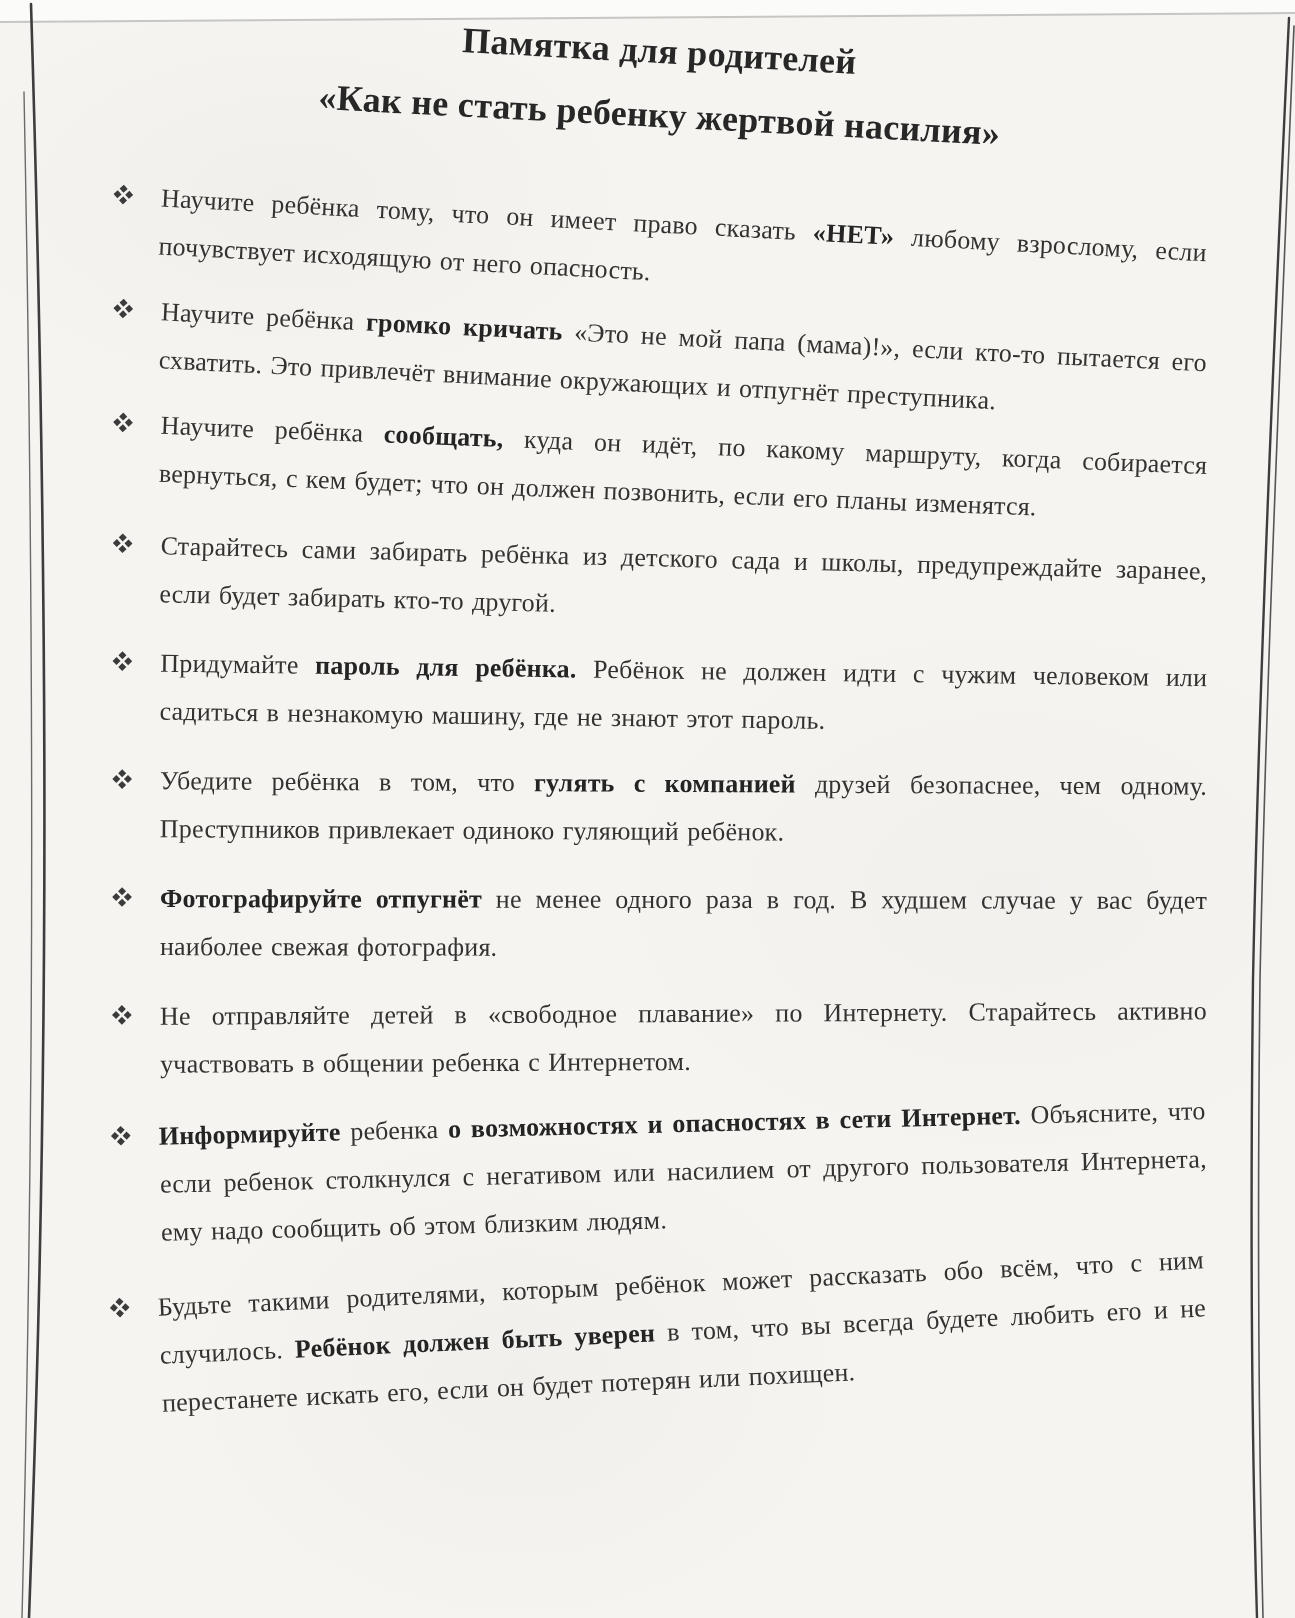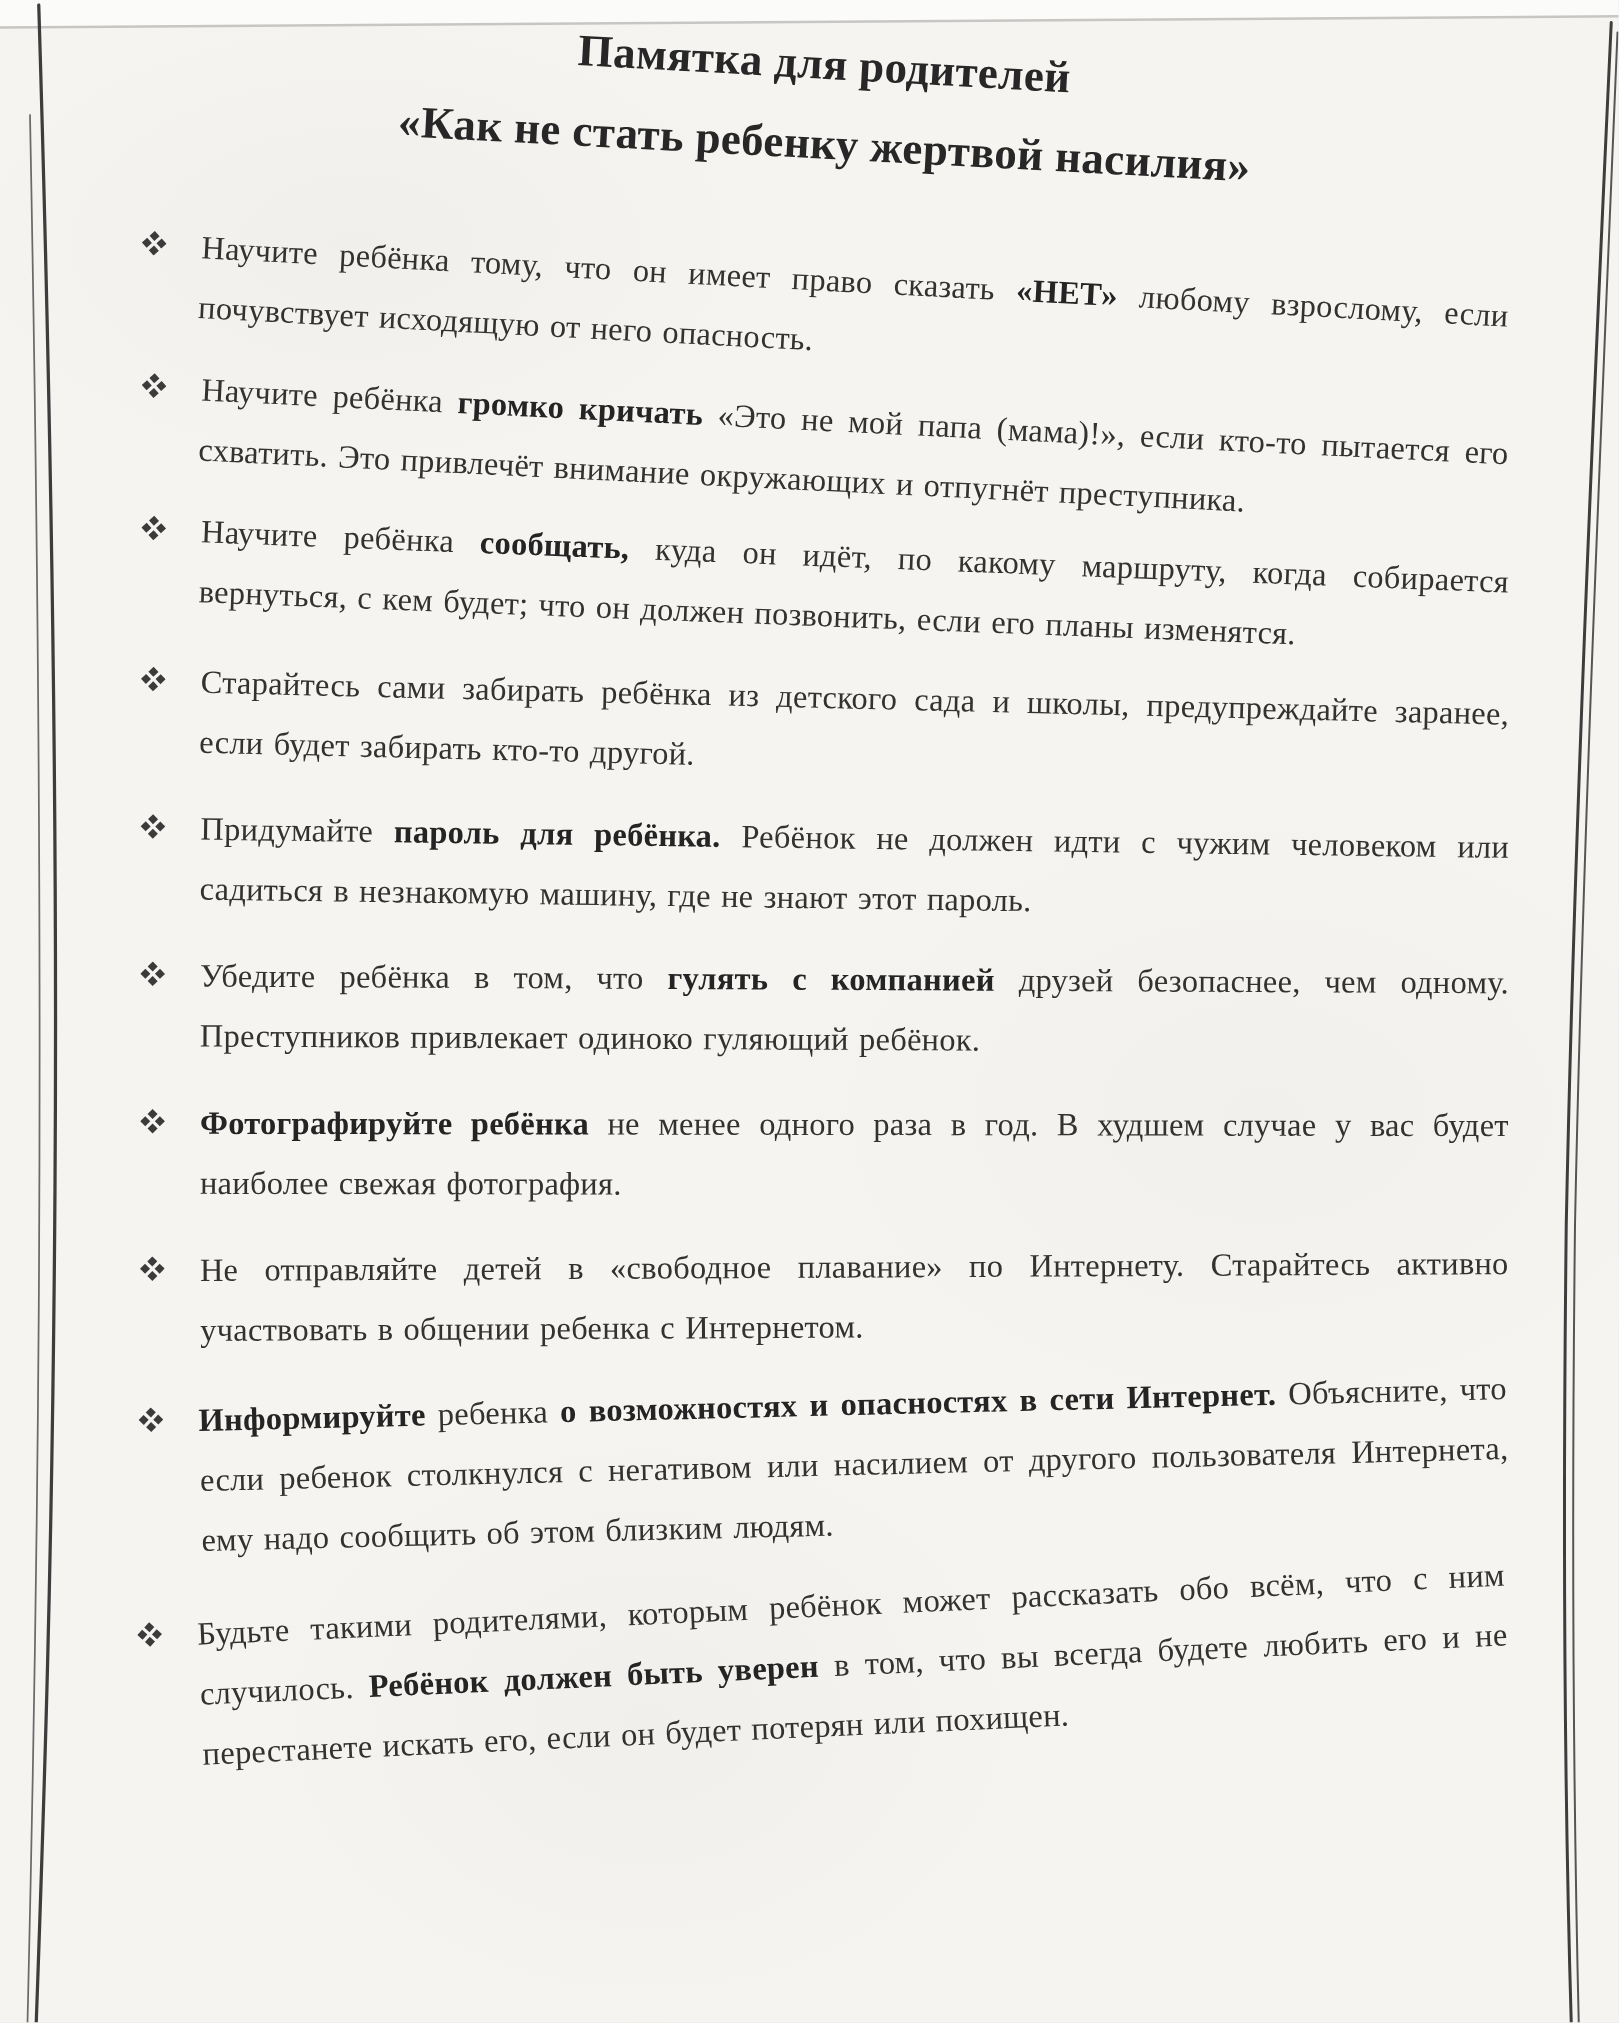--- a/index.html
+++ b/index.html
@@ -167,21 +167,21 @@
     <span class="marker">
       <svg viewBox="0 0 24 24" width="20" height="20" xmlns="http://www.w3.org/2000/svg" aria-hidden="true">
         <g fill="#3b3b3b">
           <rect x="-3.4" y="-3.4" width="6.8" height="6.8" transform="translate(12,5) rotate(45)"></rect>
           <rect x="-3.4" y="-3.4" width="6.8" height="6.8" transform="translate(5,12) rotate(45)"></rect>
           <rect x="-3.4" y="-3.4" width="6.8" height="6.8" transform="translate(19,12) rotate(45)"></rect>
           <rect x="-3.4" y="-3.4" width="6.8" height="6.8" transform="translate(12,19) rotate(45)"></rect>
         </g>
       </svg>
     </span>
-    <p class="text"><span class="b">Фотографируйте ребёнка</span><span> не менее одного раза в год. В худшем случае у вас будет наиболее свежая фотография.</span></p>
+    <p class="text"><span class="b">Фотографируйте отпугнёт</span><span> не менее одного раза в год. В худшем случае у вас будет наиболее свежая фотография.</span></p>
   </div>
 
   <div class="bullet">
     <span class="marker">
       <svg viewBox="0 0 24 24" width="20" height="20" xmlns="http://www.w3.org/2000/svg" aria-hidden="true">
         <g fill="#3b3b3b">
           <rect x="-3.4" y="-3.4" width="6.8" height="6.8" transform="translate(12,5) rotate(45)"></rect>
           <rect x="-3.4" y="-3.4" width="6.8" height="6.8" transform="translate(5,12) rotate(45)"></rect>
           <rect x="-3.4" y="-3.4" width="6.8" height="6.8" transform="translate(19,12) rotate(45)"></rect>
           <rect x="-3.4" y="-3.4" width="6.8" height="6.8" transform="translate(12,19) rotate(45)"></rect>

